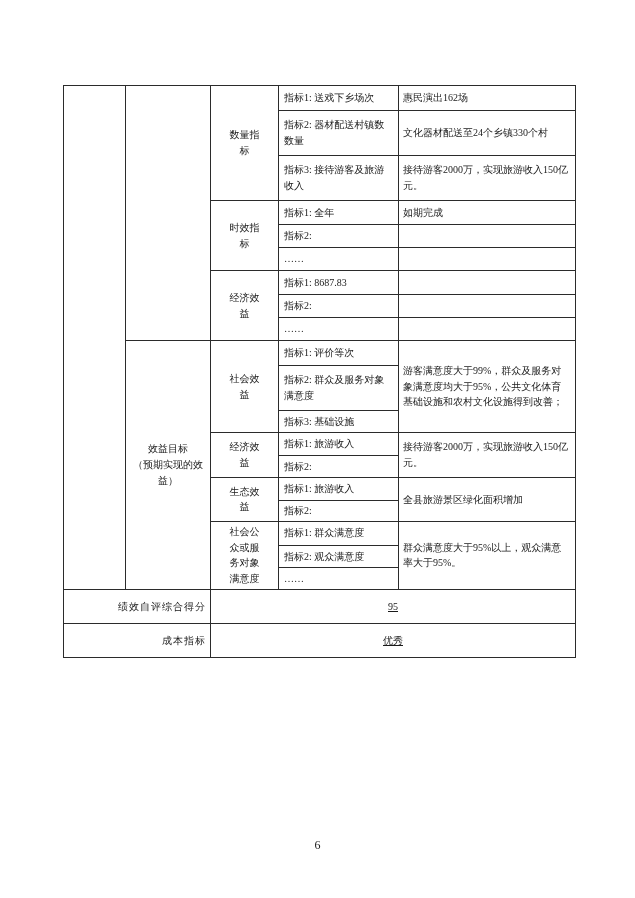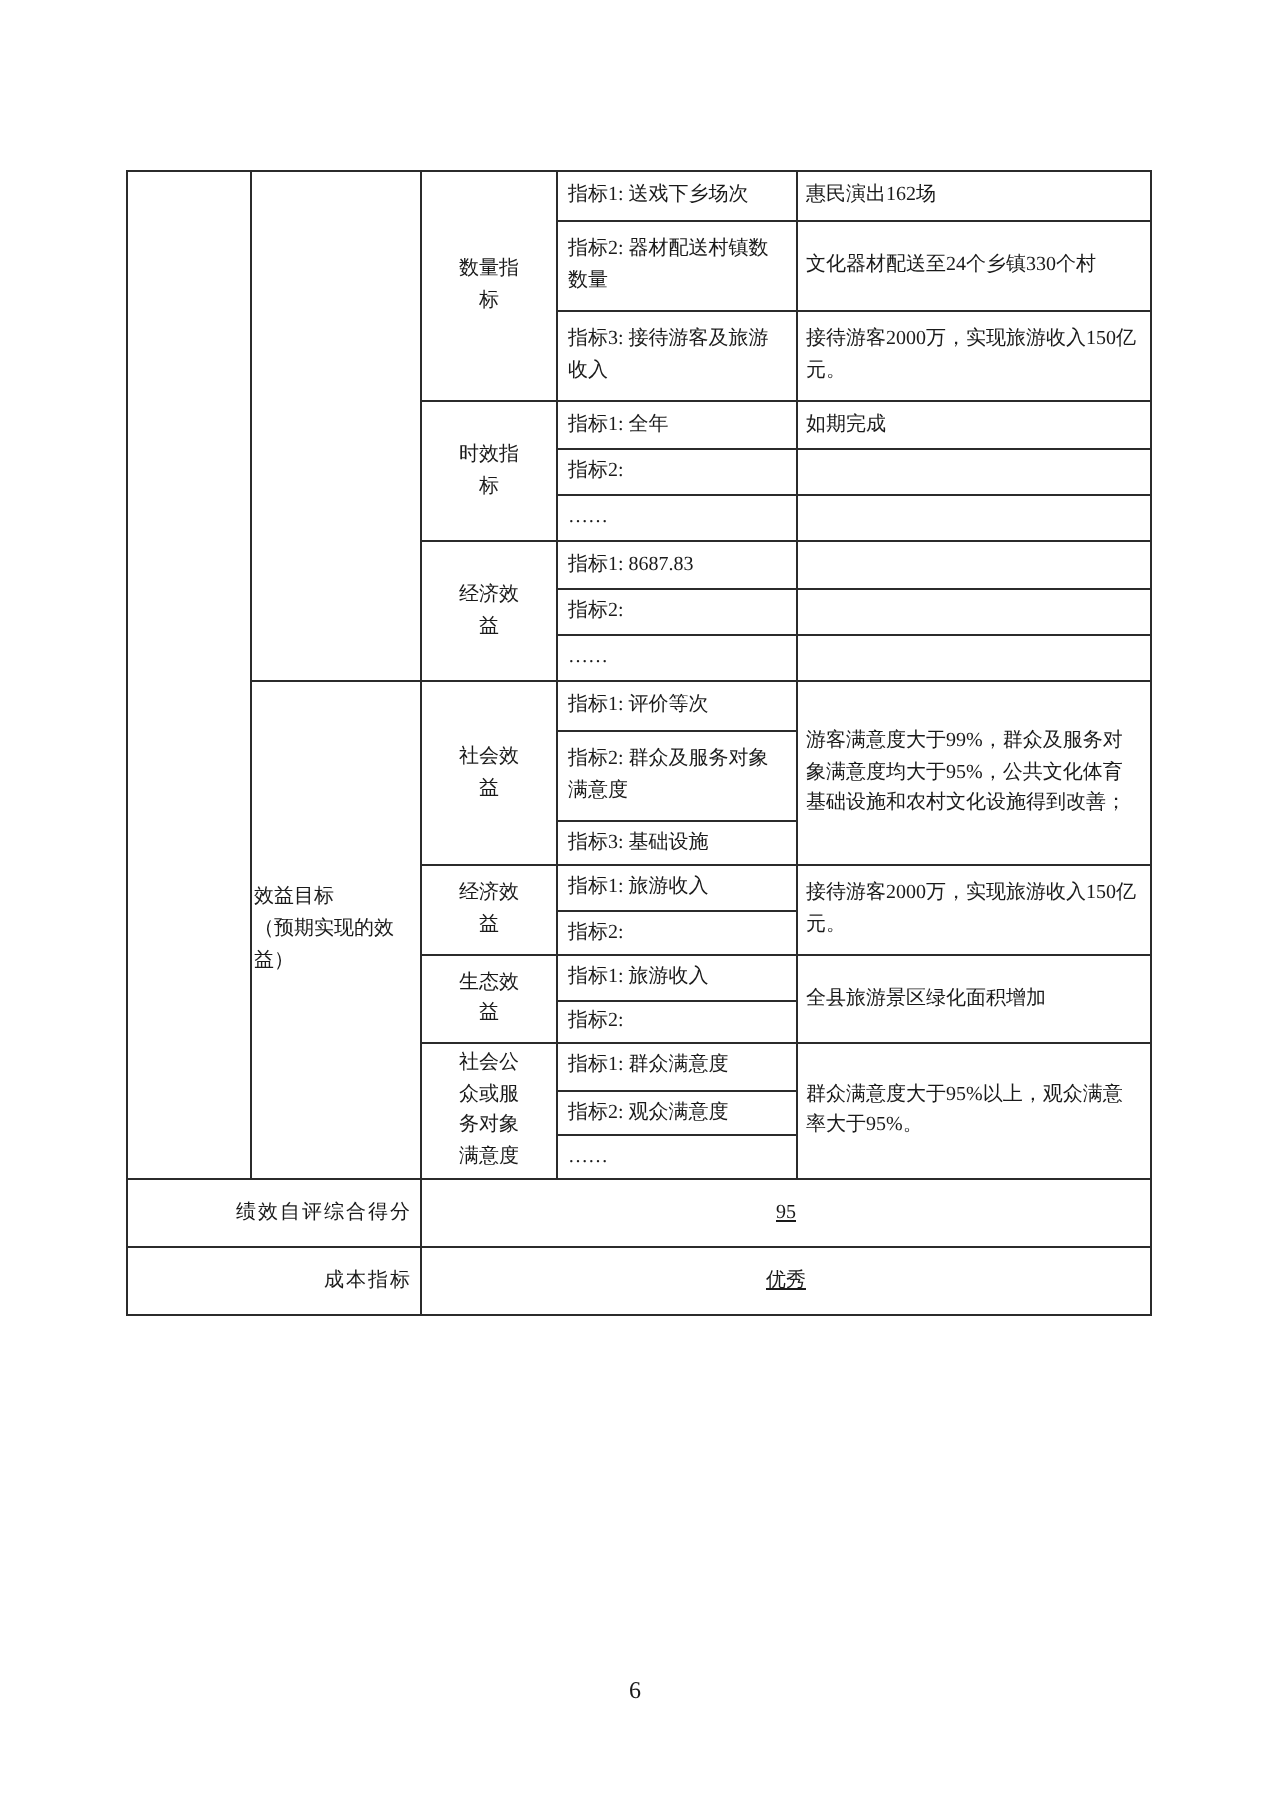--- a/index.html
+++ b/index.html
@@ -16,21 +16,21 @@
   }
   td {
     border:1px solid #2b2b2b;
     font-size:10px; line-height:1.58;
     padding:2px 4px; vertical-align:middle;
     overflow:hidden; word-break:break-all;
   }
   td.cat { text-align:center; padding:2px 18px; }
   td.ind { text-align:left; padding-left:5px; }
   td.val { text-align:left; }
-  td.benefit { text-align:left; white-space:pre-wrap; padding:2px 1px; }
+  td.benefit { text-align:center; white-space:pre-wrap; padding:2px 1px; }
   td.sum-label { text-align:right; letter-spacing:1px; }
   td.sum-value { text-align:center;text-decoration:underline; }
   .page-footer {
     position:absolute; left:0; top:838px; width:635px;
     text-align:center; font-size:12px;
   }
 </style>
 </head>
 <body>
 

